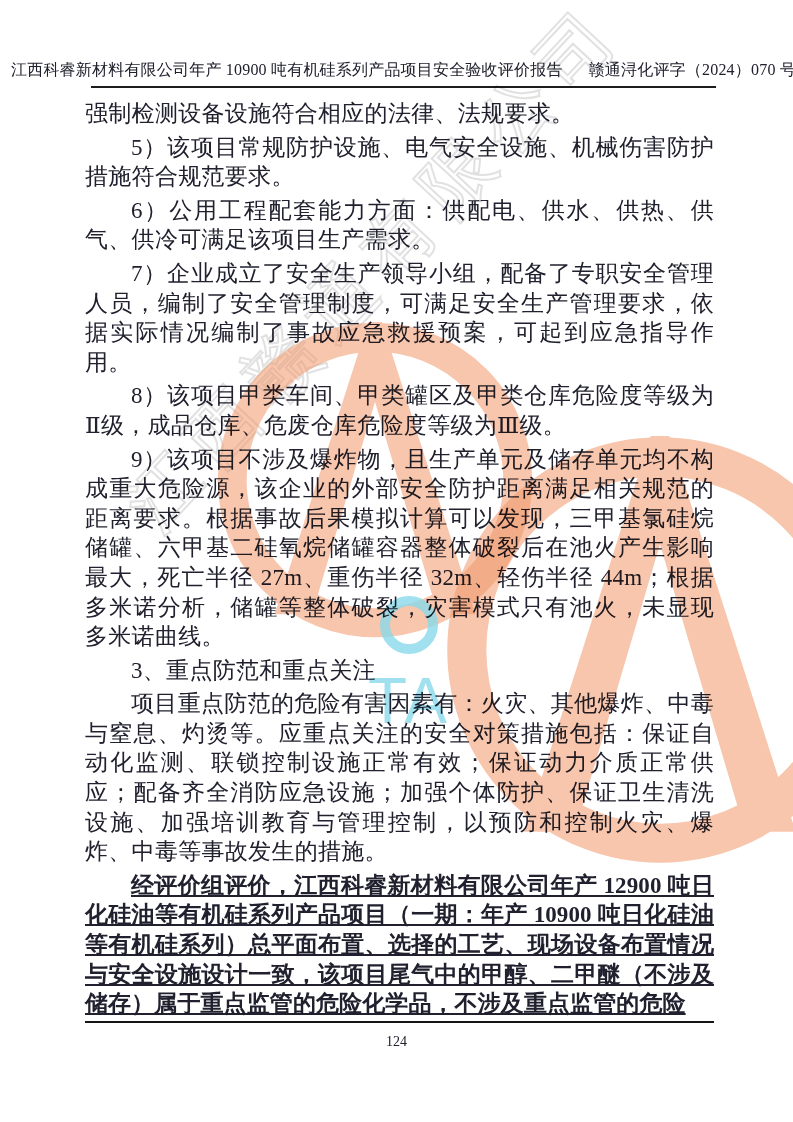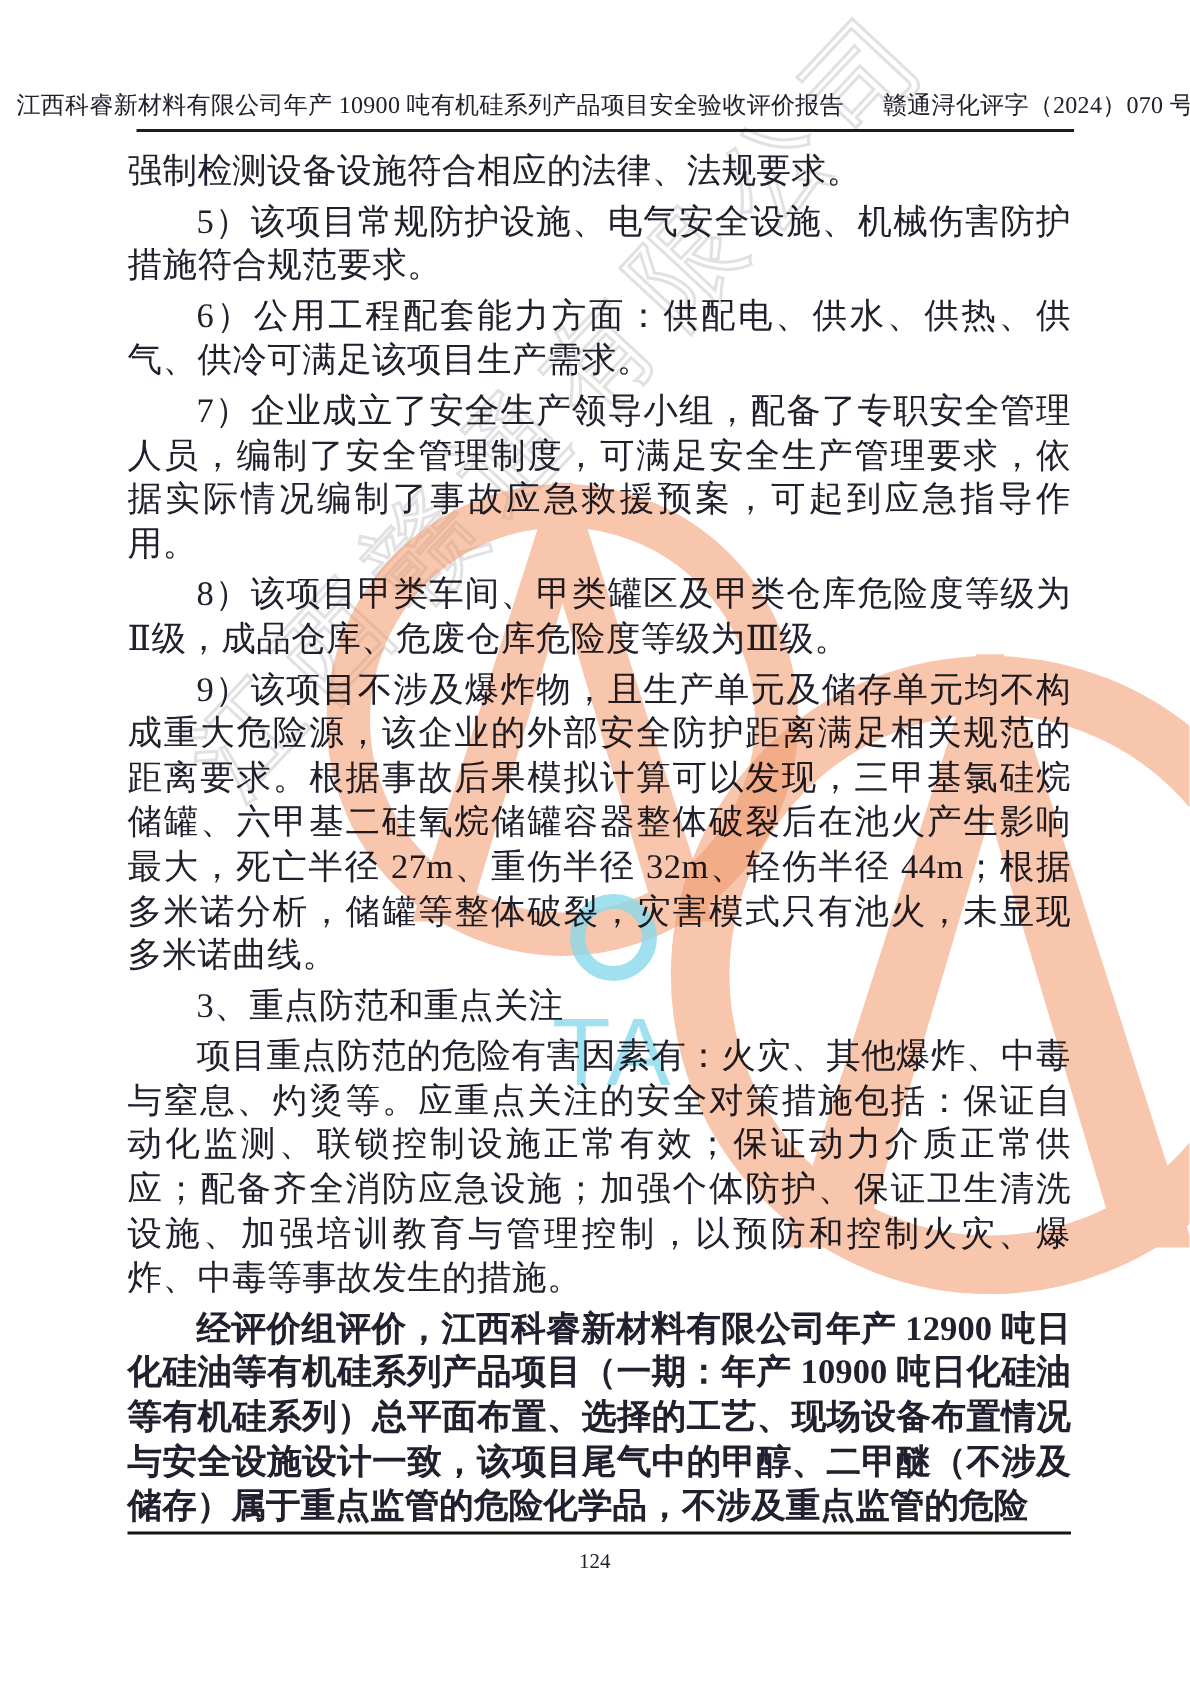--- a/index.html
+++ b/index.html
@@ -27,21 +27,21 @@
   
   .doc-body{
     position:absolute;left:85px;top:99px;width:629px;z-index:2;
   }
   .para{
     font-size:23px;line-height:29.6px;letter-spacing:0.3px;
     text-align:justify;text-justify:inter-ideograph;
     margin-bottom:4px;color:var(--ink);
   }
   .para.indent{text-indent:2em;}
-  .para.bold{font-weight:bold;letter-spacing:0.1px;}
+  .para.bold{font-weight:bold;letter-spacing:0.1px;text-decoration:underline;}
   
   .footer-rule{
     position:absolute;left:85px;top:1021px;width:629px;height:0;
     border-top:2px solid #151515;z-index:2;
   }
   .page-number{
     position:absolute;left:0;top:1034px;width:793px;text-align:center;
     font-size:14px;z-index:2;
   }
   

